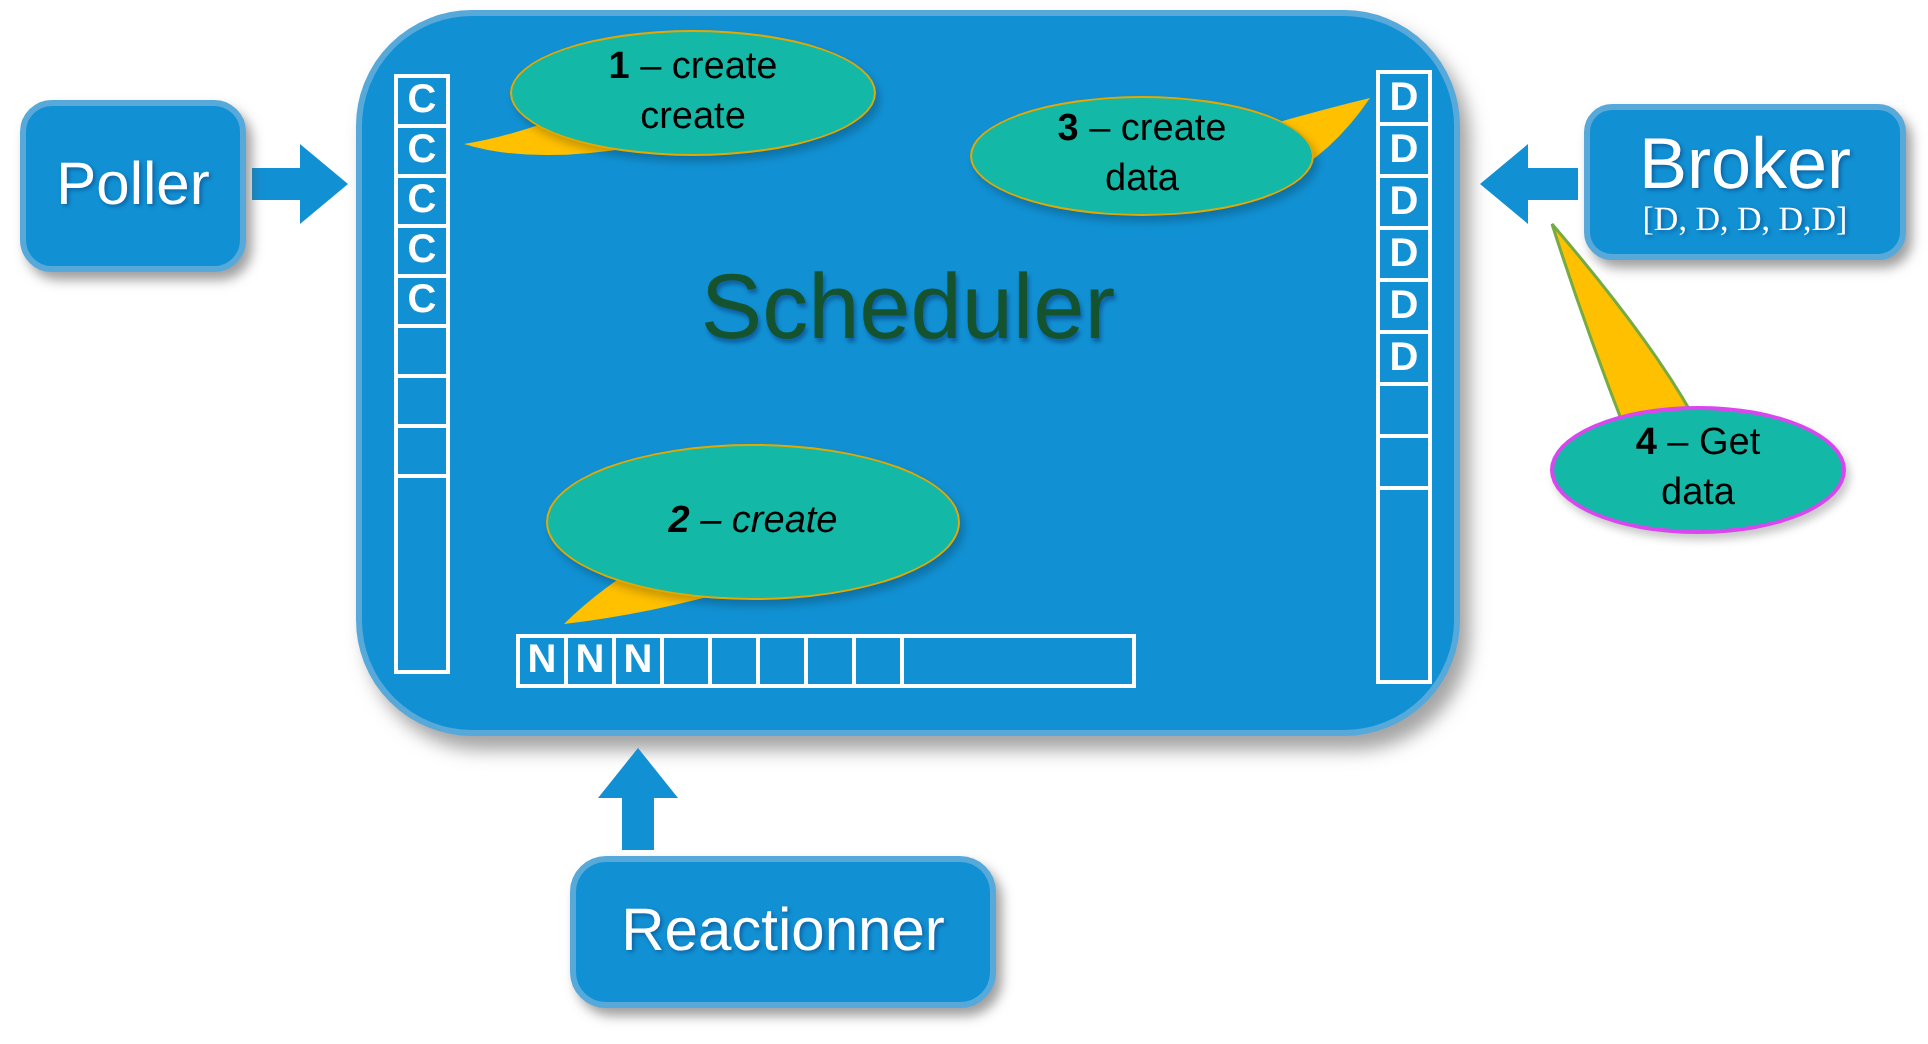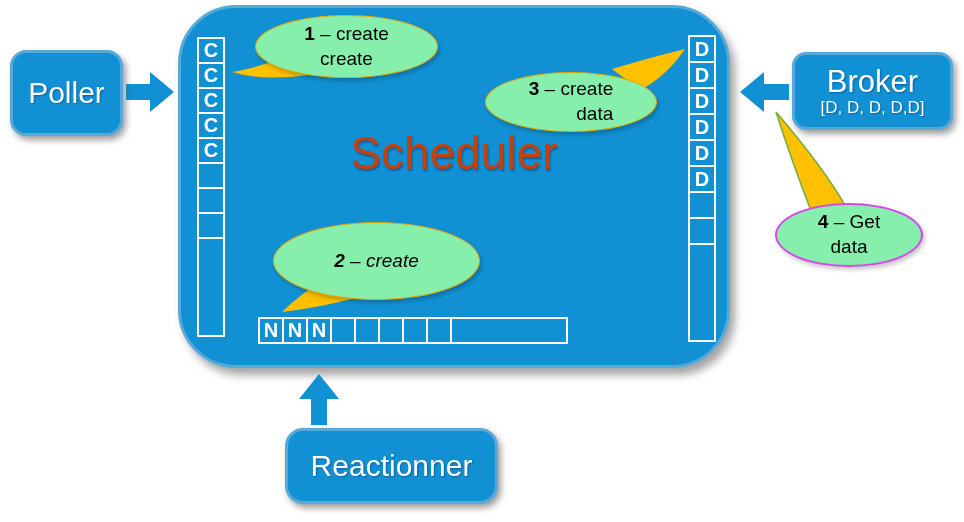--- a/index.html
+++ b/index.html
@@ -9,32 +9,32 @@
   }
   
   .node {
     position:absolute; background:#1191d4; border:3px solid #57a9da;
     color:#fff; display:flex; flex-direction:column; align-items:center; justify-content:center;
     box-shadow:3px 4px 6px rgba(80,80,80,.55); box-sizing:border-box;
     text-shadow:1px 1px 2px rgba(0,0,60,.35);
   }
   #poller      { left:10px;  top:50px;  width:113px; height:86px; border-radius:16px; font-size:30px; }
   #broker      { left:792px; top:52px;  width:161px; height:78px; border-radius:14px; }
-  #broker .main{ font-size:31px; line-height:1.1; }
-  #broker .sub { font-size:17px; line-height:1.1; }
+  #broker .main{ font-size:36px; line-height:1.1; }
+  #broker .sub { font-size:17px; line-height:1.1;font-family:Liberation Serif, serif; }
   #reactionner { left:285px; top:428px; width:213px; height:76px; border-radius:18px; font-size:30px; }
   
   #scheduler {
     position:absolute; left:178px; top:5px; width:552px; height:363px;
     background:#1191d4; border:3px solid #57a9da; border-radius:58px;
     box-shadow:5px 7px 9px rgba(90,90,90,.55); box-sizing:border-box;
   }
   #scheduler-title {
     position:absolute; left:178px; top:126px; width:552px; text-align:center;
-    font-size:46px; color:#c2410c; text-shadow:1px 2px 2px rgba(0,0,60,.35);
+    font-size:46px; color:#14532d; text-shadow:1px 2px 2px rgba(0,0,60,.35);
   }
   
   .queue { position:absolute; display:flex; }
   .queue.v { flex-direction:column; }
   .queue.h { flex-direction:row; }
   .cell {
     border:2px solid #ffffff; box-sizing:border-box; color:#fff; font-weight:bold;
     text-align:center; flex:0 0 auto; overflow:hidden;
   }
   .v .cell { width:100%; height:27px; line-height:23px; font-size:20px; }
@@ -42,28 +42,28 @@
   #queue-data .cell { height:28px; line-height:24px; }
   .v .cell.tall { flex:1 1 auto; height:auto; }
   .h .cell { width:26px; height:100%; line-height:22px; font-size:20px; }
   .h .cell + .cell { margin-left:-2px; }
   .h .cell.tall { flex:1 1 auto; width:auto; }
   #queue-checks        { left:197px; top:37px;  width:28px;  height:300px; }
   #queue-data          { left:688px; top:35px;  width:28px;  height:307px; }
   #queue-notifications { left:258px; top:317px; width:310px; height:27px; }
   
   .bubble {
-    position:absolute; background:#86efac; border:1px solid #e3a900; border-radius:50%;
+    position:absolute; background:#14b8a6; border:1px solid #e3a900; border-radius:50%;
     display:flex; align-items:center; justify-content:center; text-align:center;
     color:#000; font-size:19px; line-height:1.3; box-shadow:2px 3px 4px rgba(0,0,0,.22);
     box-sizing:border-box;
   }
   #callout-1 { left:255px; top:15px;  width:183px; height:63px; }
   #callout-2 { left:273px; top:222px; width:207px; height:78px;font-style:italic; }
-  #callout-3 { left:485px; top:72px;  width:172px; height:60px;text-align:right; }
+  #callout-3 { left:485px; top:48px;  width:172px; height:60px; }
   #callout-4 { left:775px; top:203px; width:148px; height:64px; border:2px solid #d946ef; }
   
   #connector-layer { position:absolute; left:0; top:0; width:964px; height:522px; pointer-events:none; }
 </style>
 </head>
 <body>
 
 <div class="canvas">
 
   <div id="scheduler"></div>

